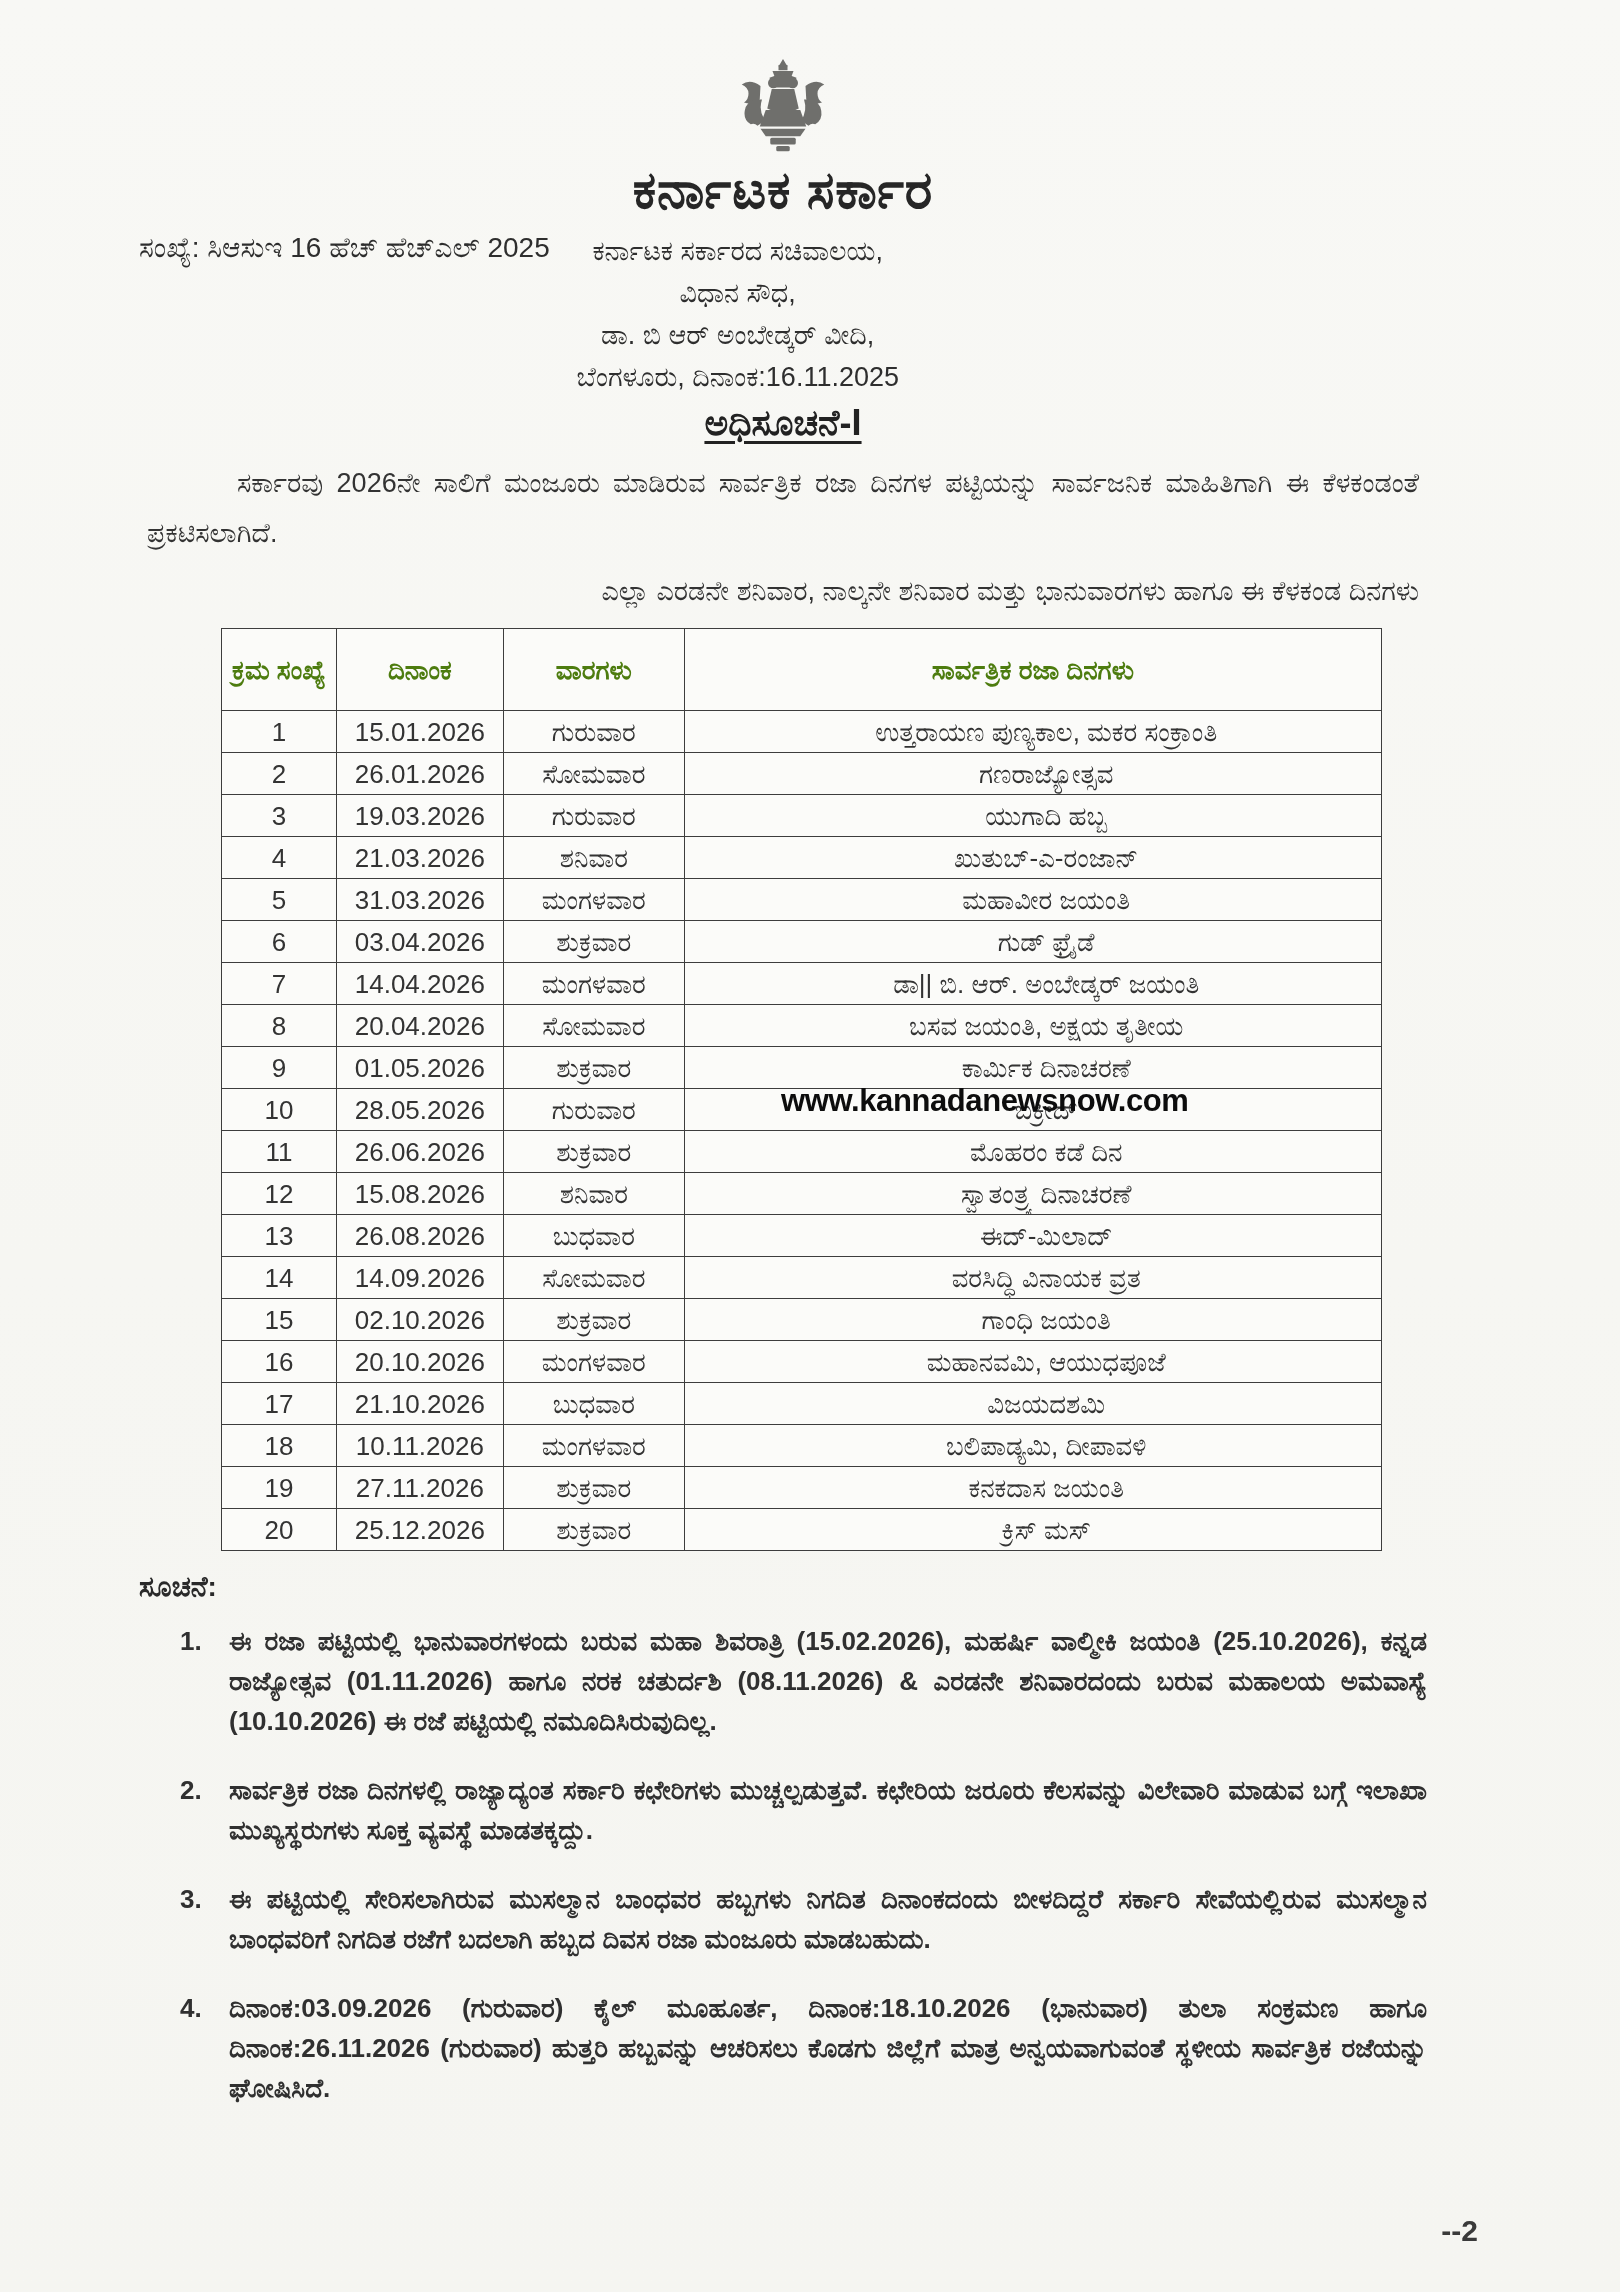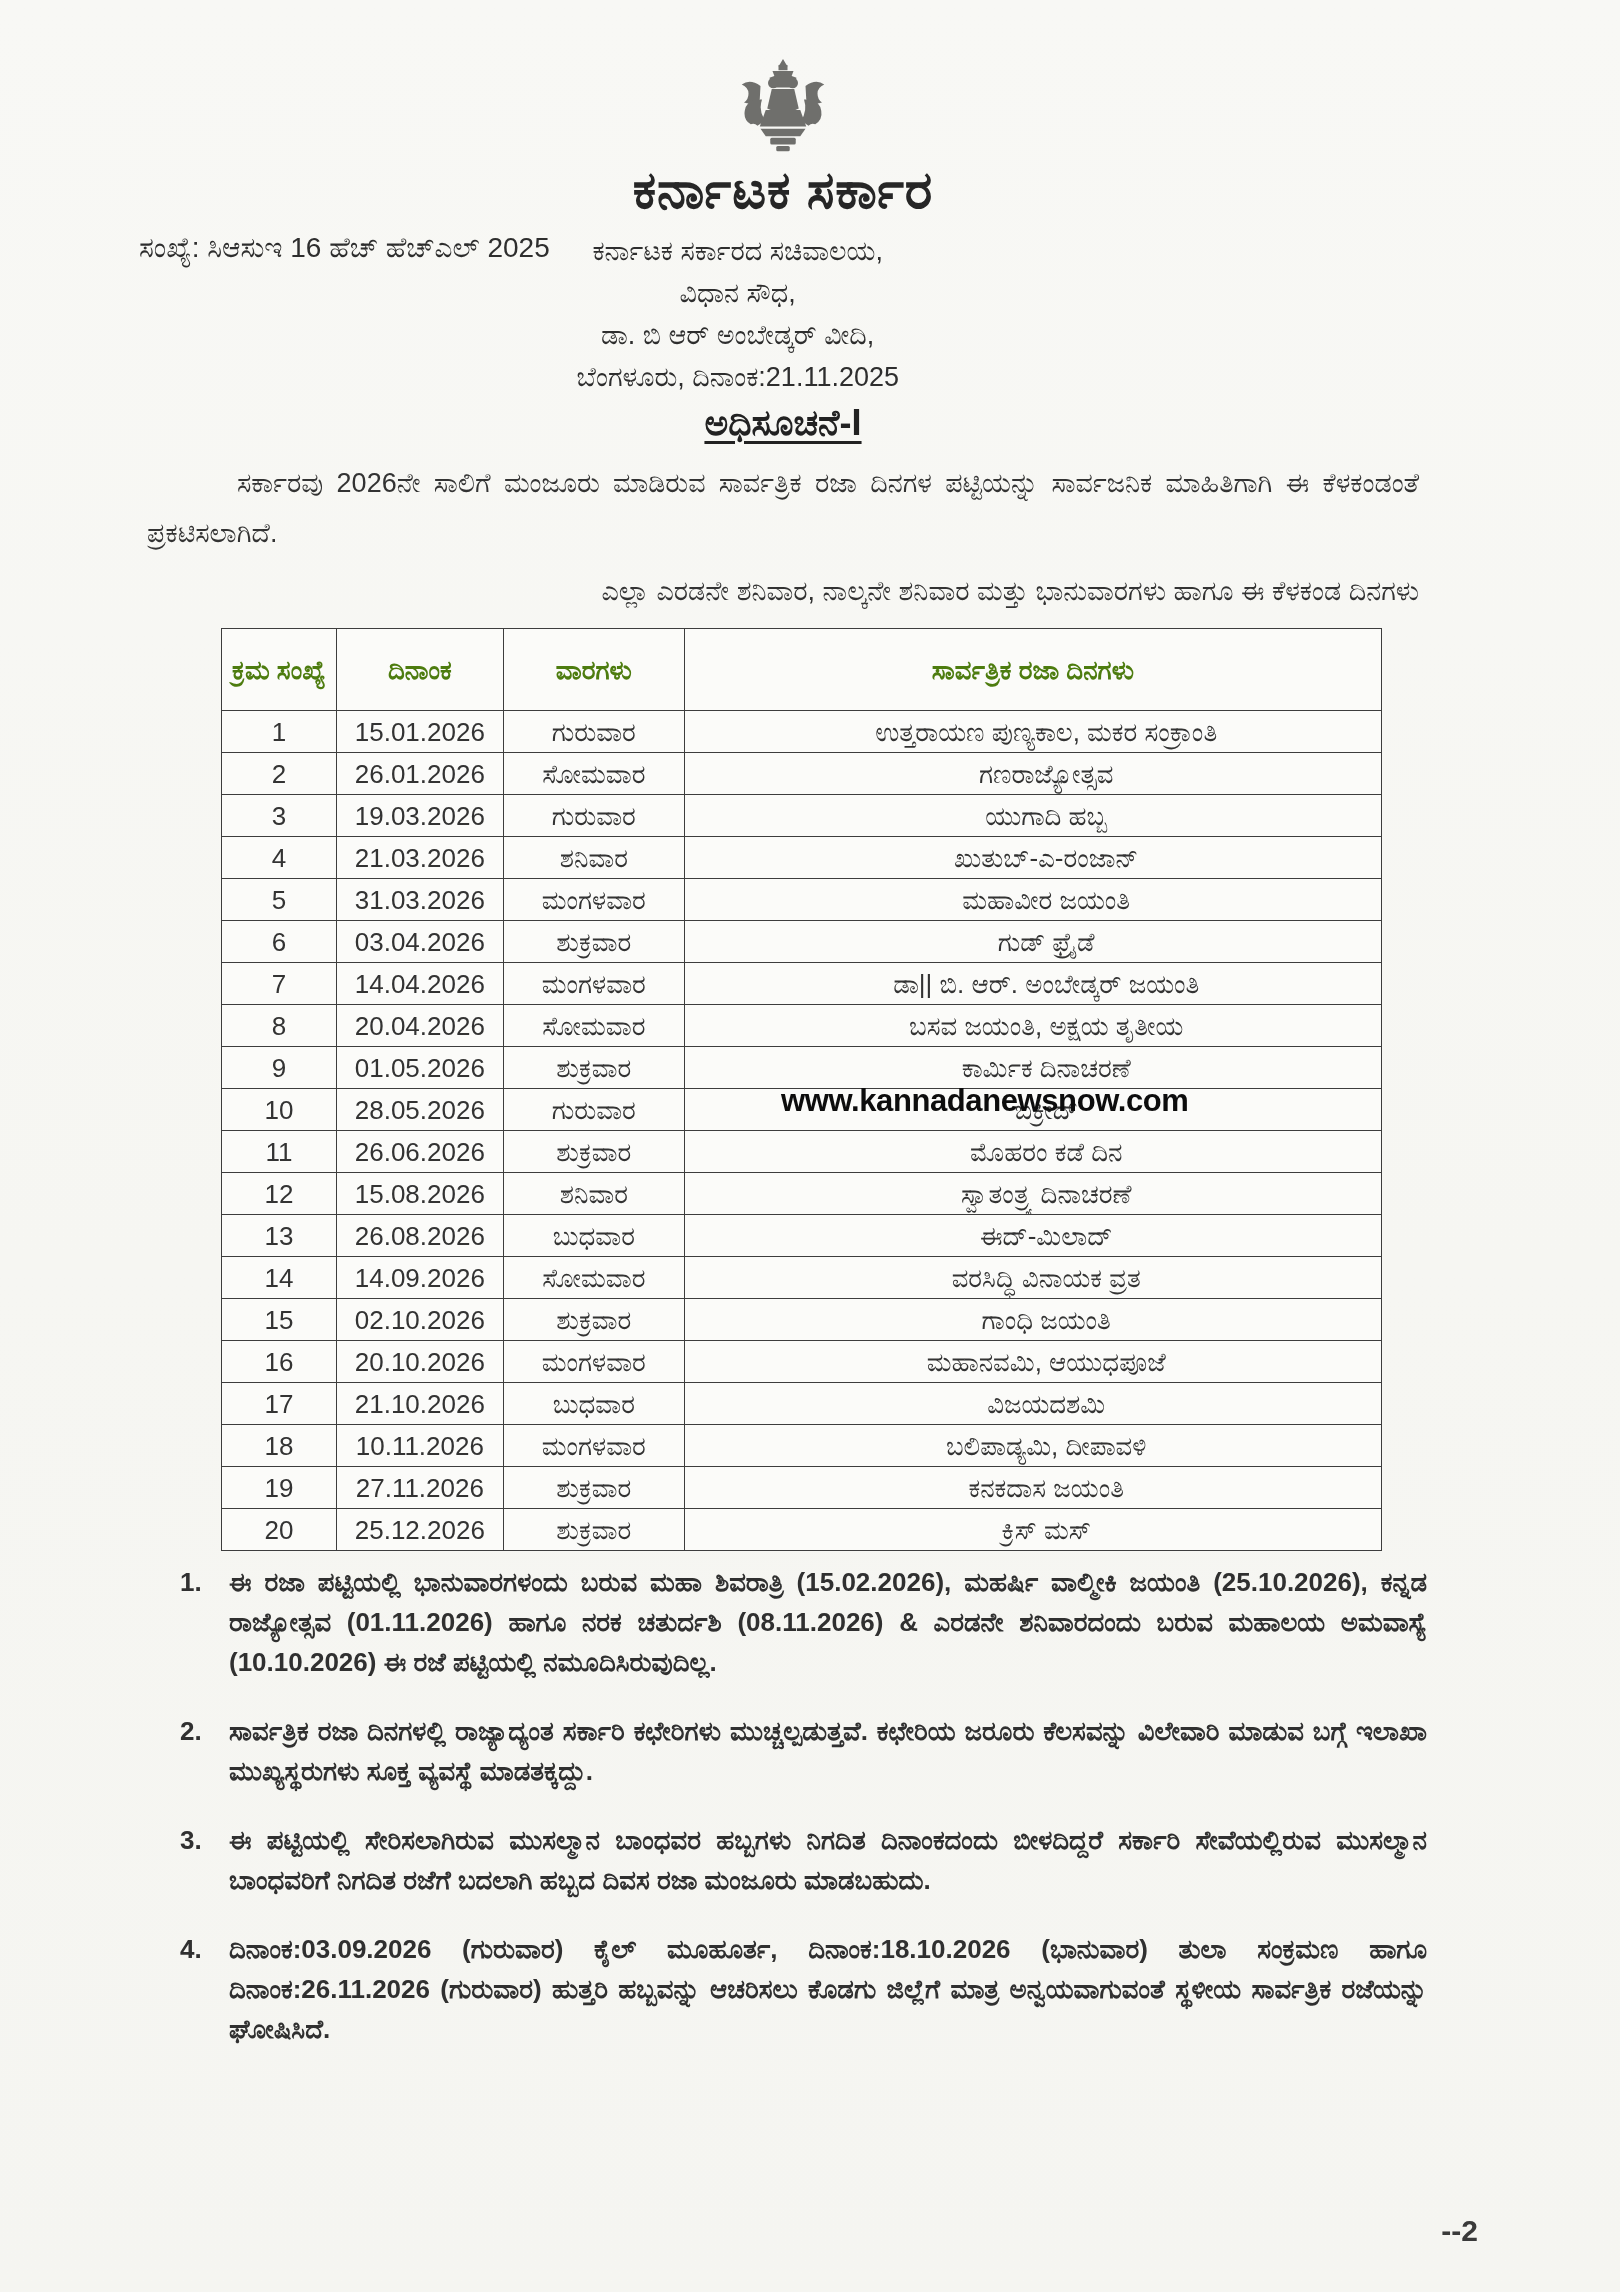--- a/index.html
+++ b/index.html
@@ -165,21 +165,21 @@
 
   <h1 class="org-title">ಕರ್ನಾಟಕ ಸರ್ಕಾರ</h1>
 
   <div class="ref-address-row">
     <div class="ref-no">ಸಂಖ್ಯೆ: ಸಿಆಸುಇ 16 ಹೆಚ್ ಹೆಚ್ಎಲ್ 2025</div>
     <div class="address-block">
 
     <div>ಕರ್ನಾಟಕ ಸರ್ಕಾರದ ಸಚಿವಾಲಯ,</div>
         <div>ವಿಧಾನ ಸೌಧ,</div>
         <div>ಡಾ. ಬಿ ಆರ್ ಅಂಬೇಡ್ಕರ್ ವೀದಿ,</div>
-        <div>ಬೆಂಗಳೂರು, ದಿನಾಂಕ:21.11.2025</div>
+        <div>ಬೆಂಗಳೂರು, ದಿನಾಂಕ:16.11.2025</div>
       </div>
   </div>
 
   <h2 class="notif-title"><span>ಅಧಿಸೂಚನೆ-I</span></h2>
 
   <p class="para para-1">ಸರ್ಕಾರವು 2026ನೇ ಸಾಲಿಗೆ ಮಂಜೂರು ಮಾಡಿರುವ ಸಾರ್ವತ್ರಿಕ ರಜಾ ದಿನಗಳ ಪಟ್ಟಿಯನ್ನು ಸಾರ್ವಜನಿಕ ಮಾಹಿತಿಗಾಗಿ ಈ ಕೆಳಕಂಡಂತೆ ಪ್ರಕಟಿಸಲಾಗಿದೆ.</p>
   <p class="para para-2">ಎಲ್ಲಾ ಎರಡನೇ ಶನಿವಾರ, ನಾಲ್ಕನೇ ಶನಿವಾರ ಮತ್ತು ಭಾನುವಾರಗಳು ಹಾಗೂ ಈ ಕೆಳಕಂಡ ದಿನಗಳು</p>
 
   <table class="holidays">
     <colgroup>
@@ -317,20 +317,21 @@
         <td>20</td>
         <td>25.12.2026</td>
         <td>ಶುಕ್ರವಾರ</td>
         <td>ಕ್ರಿಸ್ ಮಸ್</td>
       </tr>
       </tbody>
   </table>
 
   <div class="watermark">www.kannadanewsnow.com</div>
 
+  <div class="notes-heading">ಸೂಚನೆ:</div>
   <ol class="notes">
 
   <li>
       <span class="note-num">1.</span>
       <span>ಈ ರಜಾ ಪಟ್ಟಿಯಲ್ಲಿ ಭಾನುವಾರಗಳಂದು ಬರುವ ಮಹಾ ಶಿವರಾತ್ರಿ (15.02.2026), ಮಹರ್ಷಿ ವಾಲ್ಮೀಕಿ ಜಯಂತಿ (25.10.2026), ಕನ್ನಡ ರಾಜ್ಯೋತ್ಸವ (01.11.2026) ಹಾಗೂ ನರಕ ಚತುರ್ದಶಿ (08.11.2026) &amp; ಎರಡನೇ ಶನಿವಾರದಂದು ಬರುವ  ಮಹಾಲಯ ಅಮವಾಸ್ಯೆ (10.10.2026) ಈ ರಜೆ ಪಟ್ಟಿಯಲ್ಲಿ ನಮೂದಿಸಿರುವುದಿಲ್ಲ.</span>
     </li>
       <li>
       <span class="note-num">2.</span>
       <span>ಸಾರ್ವತ್ರಿಕ ರಜಾ ದಿನಗಳಲ್ಲಿ ರಾಜ್ಯಾದ್ಯಂತ ಸರ್ಕಾರಿ ಕಛೇರಿಗಳು ಮುಚ್ಚಲ್ಪಡುತ್ತವೆ. ಕಛೇರಿಯ ಜರೂರು ಕೆಲಸವನ್ನು ವಿಲೇವಾರಿ ಮಾಡುವ ಬಗ್ಗೆ ಇಲಾಖಾ ಮುಖ್ಯಸ್ಥರುಗಳು ಸೂಕ್ತ ವ್ಯವಸ್ಥೆ ಮಾಡತಕ್ಕದ್ದು.</span>
     </li>

